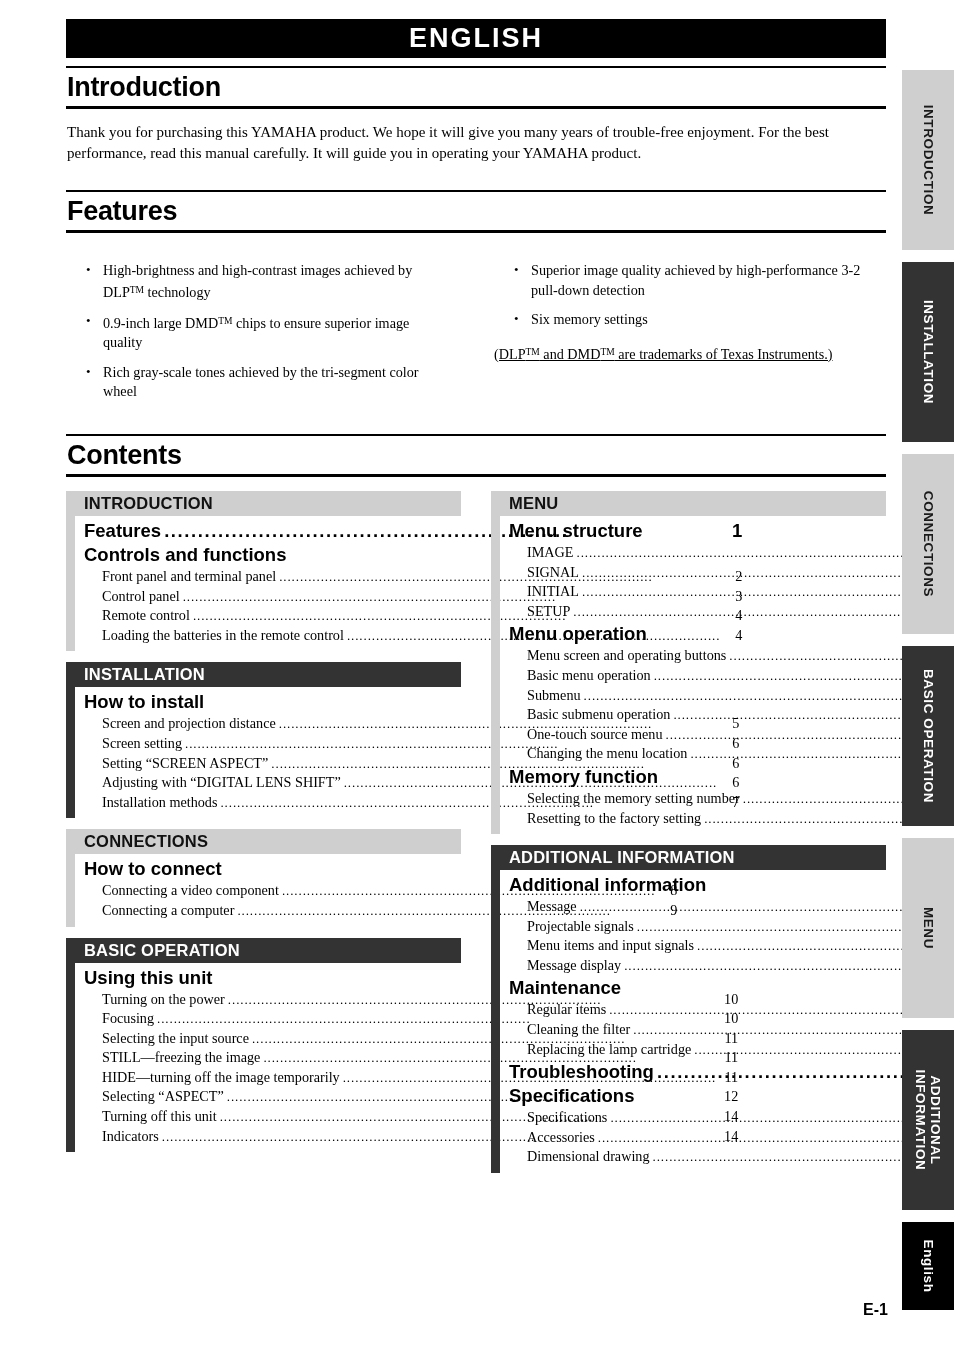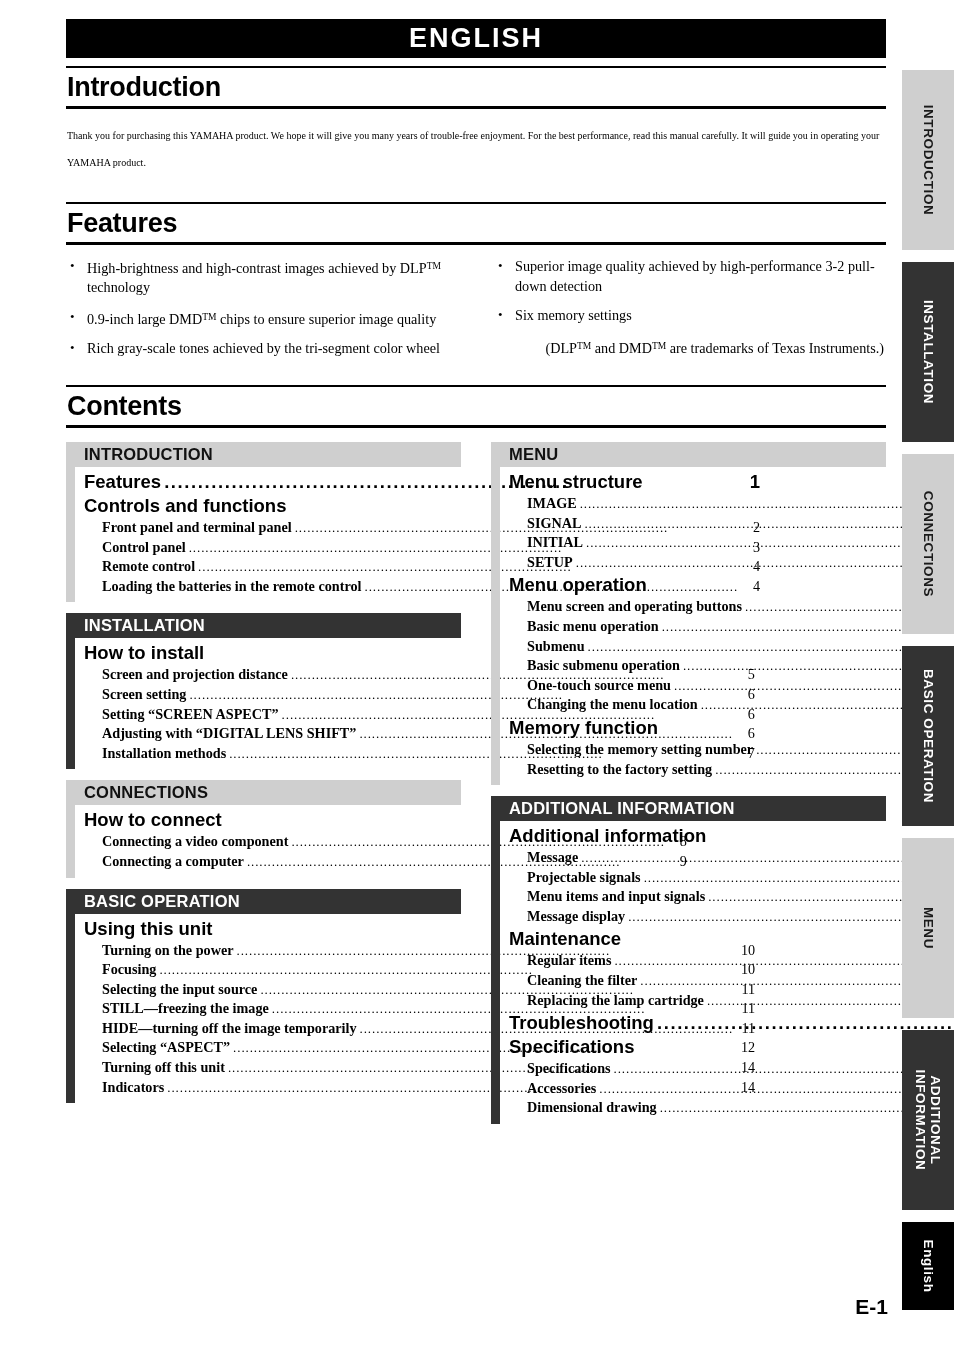--- a/index.html
+++ b/index.html
@@ -60,61 +60,61 @@
     font-family: "Liberation Sans", sans-serif;
     font-weight: bold;
     font-size: 27px;
     line-height: 33px;
     letter-spacing: -0.3px;
     margin: 0;
     padding: 0 0 0 1px;
   }
 
   .intro-para {
-    font-size: 10px;
-    line-height: 27px;
+    font-size: 15px;
+    line-height: 21px;
     margin: 13px 0 0 0;
     padding: 0 2px 0 1px;
     text-align: left;
   }
 
   
   .features-cols {
     display: flex;
     margin-top: 12px;
     gap: 36px;
   }
   .features-col {
     width: 392px;
   }
   ul.bullets {
     list-style: none;
-    margin: 0;
+    margin: 16px;
     padding: 0;
   }
   ul.bullets li {
     position: relative;
     padding-left: 21px;
     margin-bottom: 10px;
     font-size: 14.2px;
     line-height: 19.5px;
   }
   ul.bullets li::before {
     content: "\2022";
     position: absolute;
     left: 4px;
     top: -1px;
     font-size: 13px;
   }
   .tm { font-size: 9.5px; vertical-align: 0.42em; letter-spacing: 0; }
   .trademark-note {
     margin-top: 14px;
     font-size: 14.2px;
-    text-align: right;
     padding-right: 2px;
+    text-decoration: underline;
   }
 
   
   .toc-cols {
     display: flex;
     margin-top: 14px;
     gap: 30px;
   }
   .toc-col { width: 395px; }
 
@@ -189,21 +189,21 @@
   
   .toc-i {
     font-family: "Liberation Serif", "DejaVu Serif", serif;
     font-size: 14.2px;
     line-height: 19.6px;
     display: flex;
     align-items: baseline;
     padding-left: 18px;
     white-space: nowrap;
   }
-  .toc-i .t-label { flex: 0 0 auto; font-weight: bold; }
+  .toc-i .t-label { flex: 0 0 auto; }
   .toc-i .t-dots {
     flex: 1 1 auto;
     overflow: hidden;
     white-space: nowrap;
     margin: 0 2px 0 3px;
     letter-spacing: 0.9px;
     font-size: 13px;
   }
   .toc-i .t-page {
     flex: 0 0 auto;
@@ -241,21 +241,21 @@
   .tab.dark  { background: #333333; color: #ffffff; }
   .tab.black { background: #000000; color: #ffffff; }
 
   
   .page-num {
     position: absolute;
     right: 66px;
     bottom: 32px;
     font-family: "Liberation Sans", sans-serif;
     font-weight: bold;
-    font-size: 21px;
+    font-size: 16px;
     color: #000;
     text-align: right;
   }
 </style>
 </head>
 <body>
 
 <div class="page">
 
   <div class="lang-bar">ENGLISH</div>

